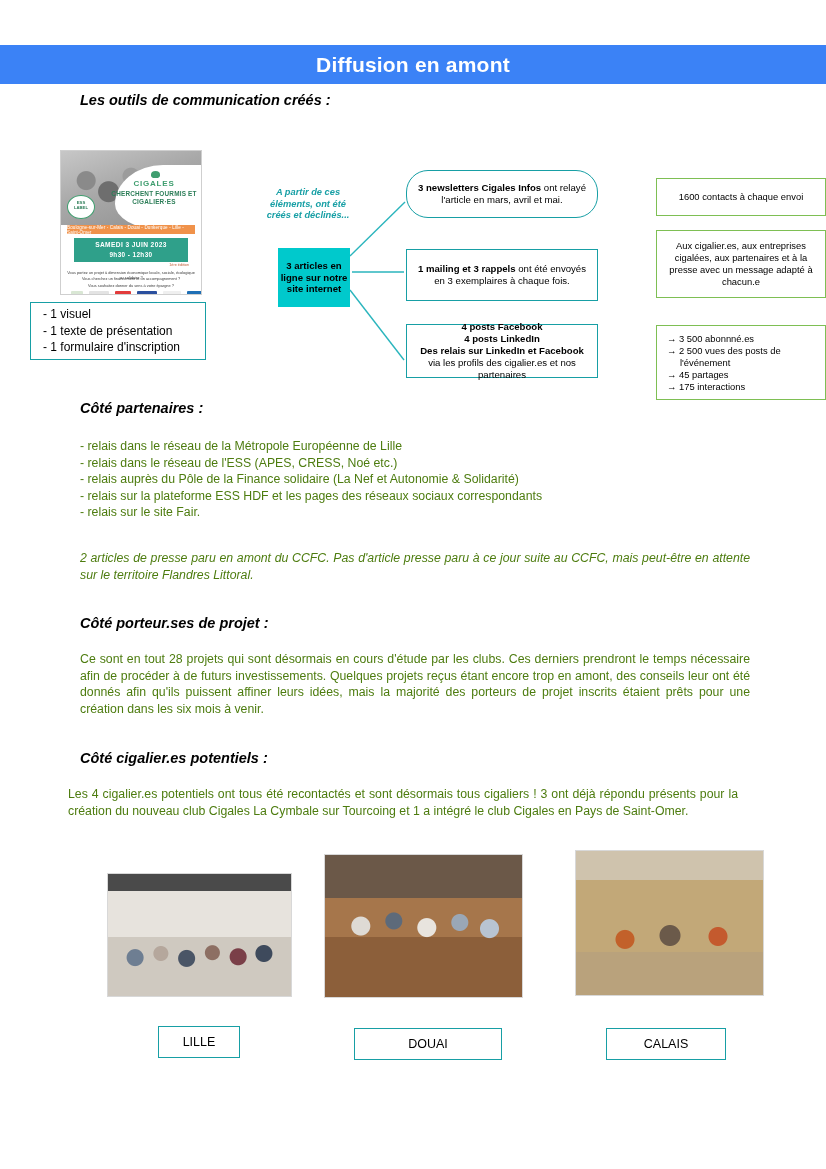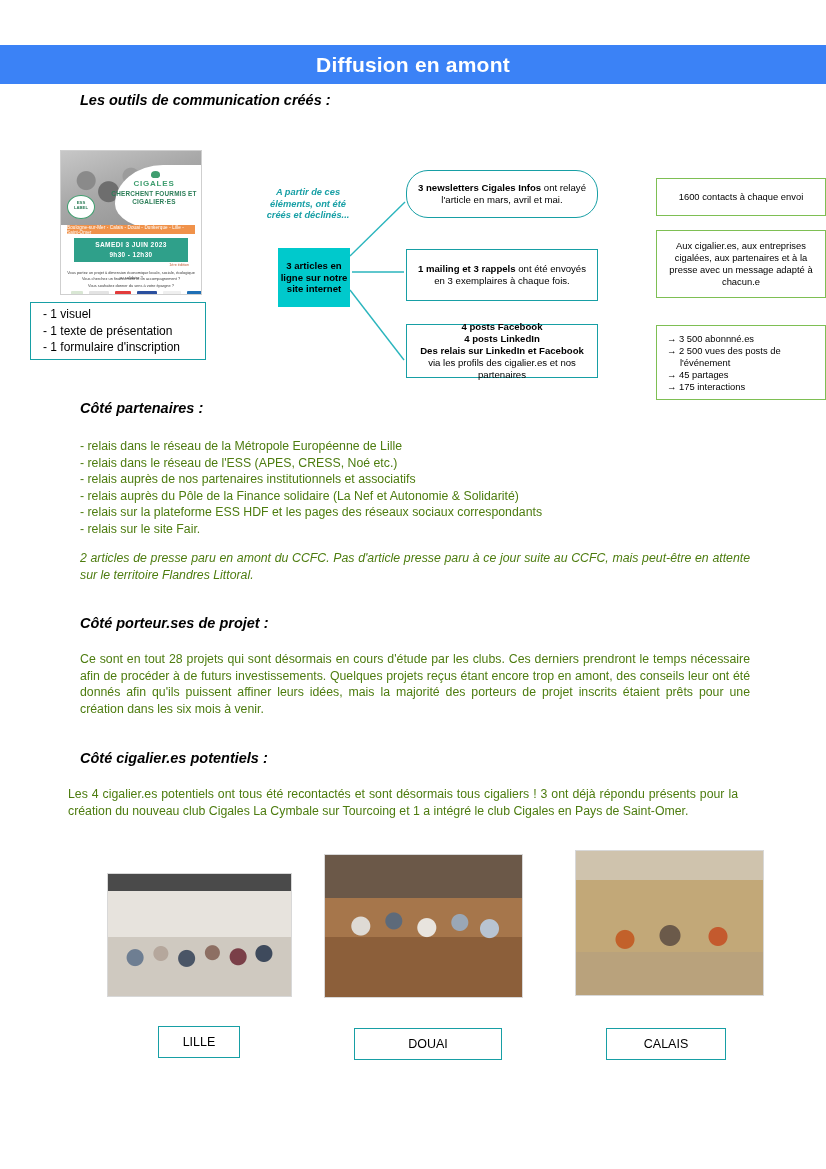--- a/index.html
+++ b/index.html
@@ -425,21 +425,20 @@
   </div>
 </div>
 
 <div class="sec-heading" style="left:80px; top:400px;">
   <span>Côté partenaires :</span>
 </div>
 
 <div class="body-text bullet-lines" style="left:80px; top:438px; width:680px;">
   <div>- relais dans le réseau de la Métropole Européenne de Lille</div>
   <div>- relais dans le réseau de l'ESS (APES, CRESS, Noé etc.)</div>
-  <div>- relais auprès de nos partenaires institutionnels et associatifs</div>
   <div>- relais auprès du Pôle de la Finance solidaire (La Nef et Autonomie &amp; Solidarité)</div>
   <div>- relais sur la plateforme ESS HDF et les pages des réseaux sociaux correspondants</div>
   <div>- relais sur le site Fair.</div>
 </div>
 
 <div class="body-text italic-note justified" style="left:80px; top:550px; width:670px;">2 articles de presse paru en amont du CCFC. Pas d'article presse paru à ce jour suite au CCFC, mais peut-être en attente sur le territoire Flandres Littoral.</div>
 
 <div class="sec-heading" style="left:80px; top:615px;">
   <span>Côté porteur.ses de projet :</span>
 </div>

